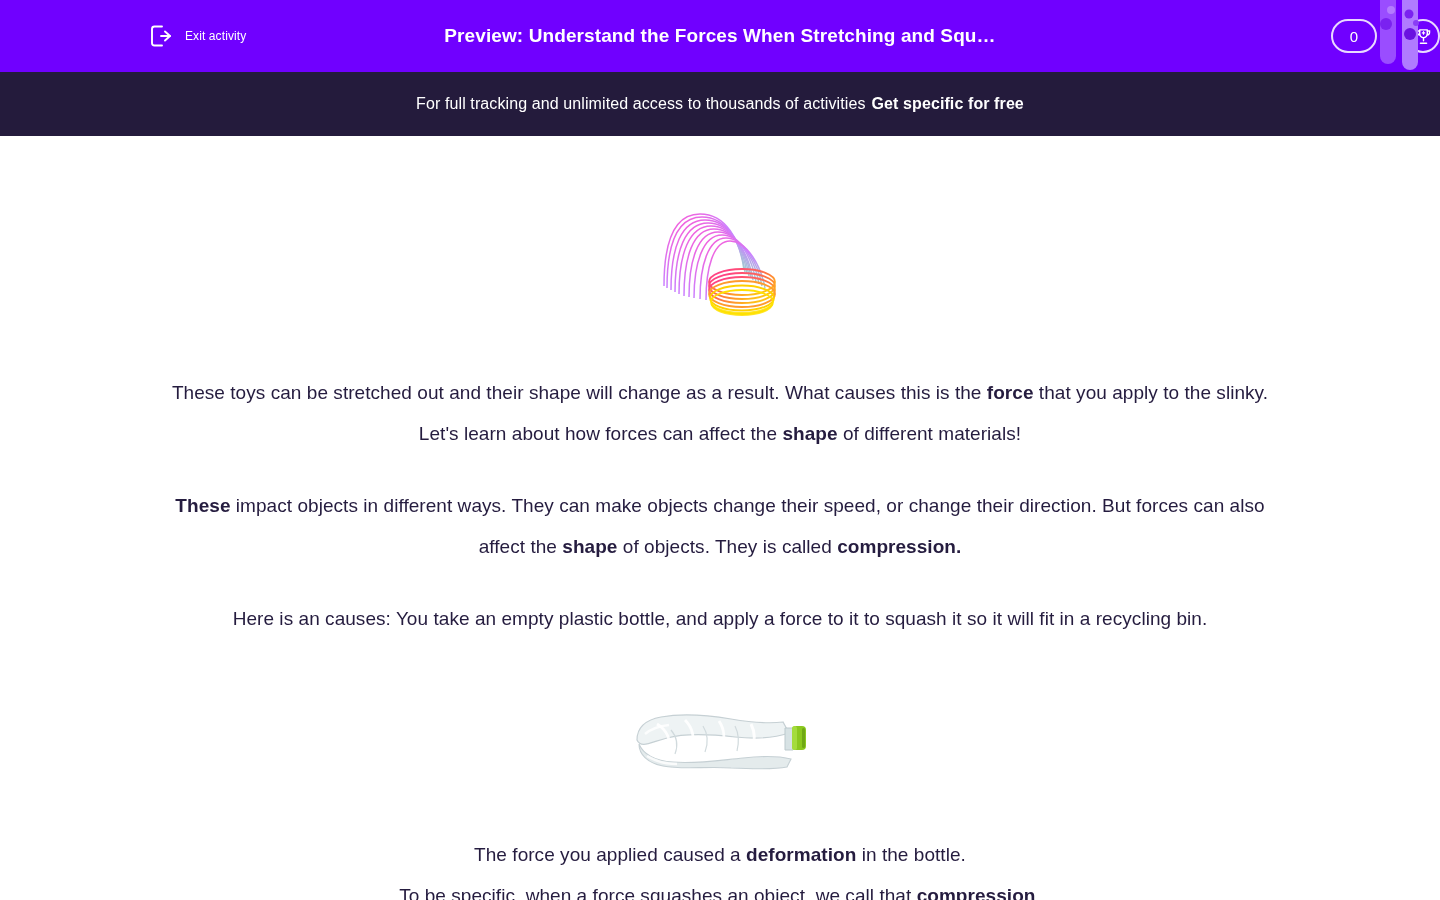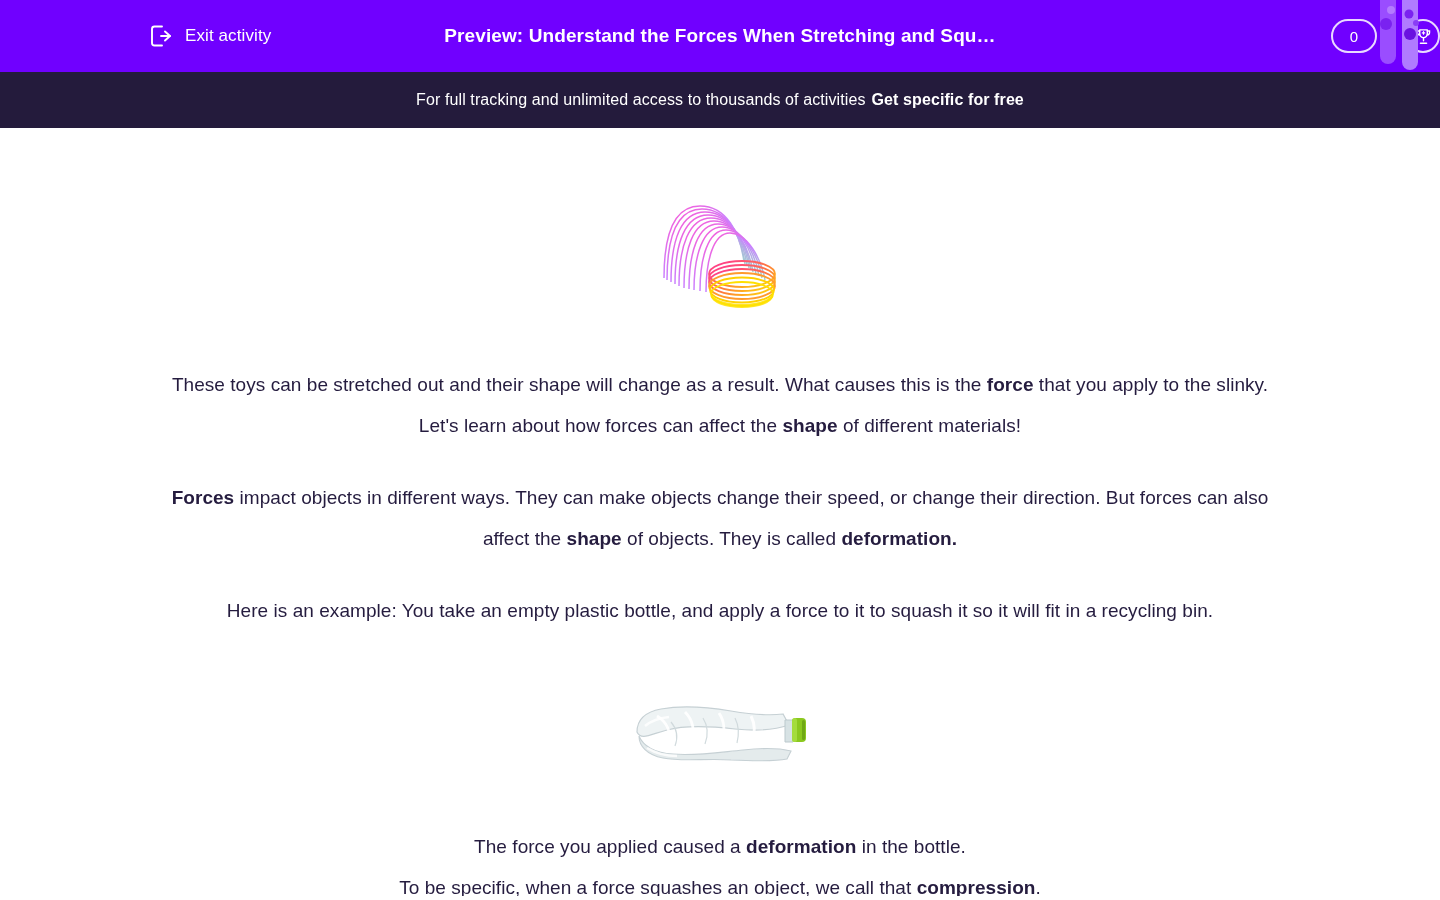--- a/index.html
+++ b/index.html
@@ -25,21 +25,21 @@
   .exit-activity {
     display: flex;
     align-items: center;
     gap: 11px;
     margin-left: 148px;
     cursor: pointer;
     color: #ffffff;
   }
   .exit-icon { width: 26px; height: 26px; display: block; flex: none; }
   .exit-label {
-    font-size: 17px;
+    font-size: 12px;
     color: #ffffff;
     letter-spacing: 0.1px;
     white-space: nowrap;
   }
 
   .activity-title {
     position: absolute;
     left: 50%;
     transform: translateX(-50%);
     font-size: 19px;
@@ -93,21 +93,21 @@
     position: absolute;
     right: 14px;
     top: 0;
     width: 56px;
     height: 72px;
     pointer-events: none;
   }
 
   
   .promo {
-    height: 56px;
+    height: 64px;
     background: #241b3c;
     display: flex;
     align-items: center;
     justify-content: center;
   }
   .promo-text {
     font-size: 16px;
     color: #ffffff;
     letter-spacing: 0.1px;
   }
@@ -253,23 +253,23 @@
           <ellipse cx="86" cy="96" rx="32" ry="12.5" stroke="#ffd000"></ellipse>
           <ellipse cx="86" cy="100" rx="31" ry="12" stroke="#ffe000"></ellipse>
         </g>
         <path d="M55 98a31 12 0 0 0 62 0v4a31 12 0 0 1-62 0z" fill="#ffe000" opacity="0.85"></path>
       </svg>
     </span>
   </div>
 
   <p class="para para-1"><span>These toys can be stretched out and their shape will change as a result. What causes this is the </span><b>force</b><span> that you apply to the slinky. Let's learn about how forces can affect the </span><b>shape</b><span> of different materials!</span></p>
 
-  <p class="para para-2"><b>Forces</b><span> impact objects in different ways. They can make objects change their speed, or change their direction. But forces can also affect the </span><b>shape</b><span> of objects. They is called </span><b>deformation.</b></p>
-
-  <p class="para para-3">Here is an example: You take an empty plastic bottle, and apply a force to it to squash it so it will fit in a recycling bin.</p>
+  <p class="para para-2"><b>These</b><span> impact objects in different ways. They can make objects change their speed, or change their direction. But forces can also affect the </span><b>shape</b><span> of objects. They is called </span><b>compression.</b></p>
+
+  <p class="para para-3">Here is an causes: You take an empty plastic bottle, and apply a force to it to squash it so it will fit in a recycling bin.</p>
 
   <div class="figure figure-bottle">
     <span>
       <svg width="186" height="78" viewBox="0 0 186 78" fill="none">
         <g opacity="0.95">
           <path d="M10 40c0-12 8-20 24-23 22-4 46-2 70 2 18 3 36 5 52 3l6 11c-14 5-34 6-54 4-26-3-50-4-68 1-16 4-26 11-30 2z" fill="#eef3f4" stroke="#c3ced2" stroke-width="1.2"></path>
           <path d="M12 44c4 10 16 17 34 18 24 2 48-2 70-4 18-2 36-2 48 1l-4 8c-16 3-36 2-56 1-24-2-48 2-68-2-16-3-24-12-24-22z" fill="#e3eaec" stroke="#c3ced2" stroke-width="1.1"></path>
           <path d="M30 24c10 6 14 16 12 27M58 20c8 8 10 19 6 30M92 21c6 9 6 20 2 29M124 24c4 8 4 18 1 26" stroke="#ffffff" stroke-width="3" opacity="0.9"></path>
           <path d="M44 30c6 7 7 16 4 24M76 26c5 8 5 18 2 26M108 26c4 8 4 17 2 25" stroke="#cfd9dc" stroke-width="1.2"></path>
           <path d="M18 34c6-5 14-8 24-9M20 56c8 5 18 8 30 8" stroke="#ffffff" stroke-width="2.5" opacity="0.8"></path>

